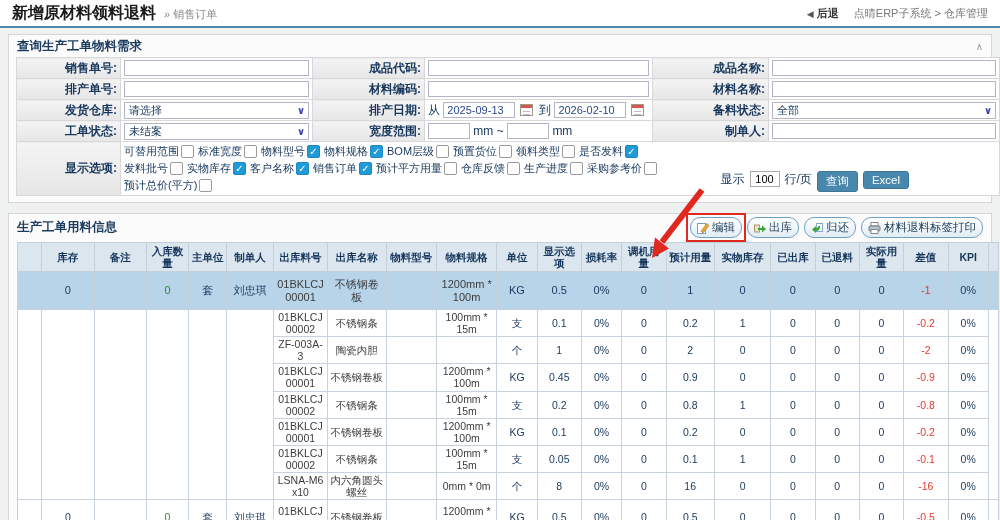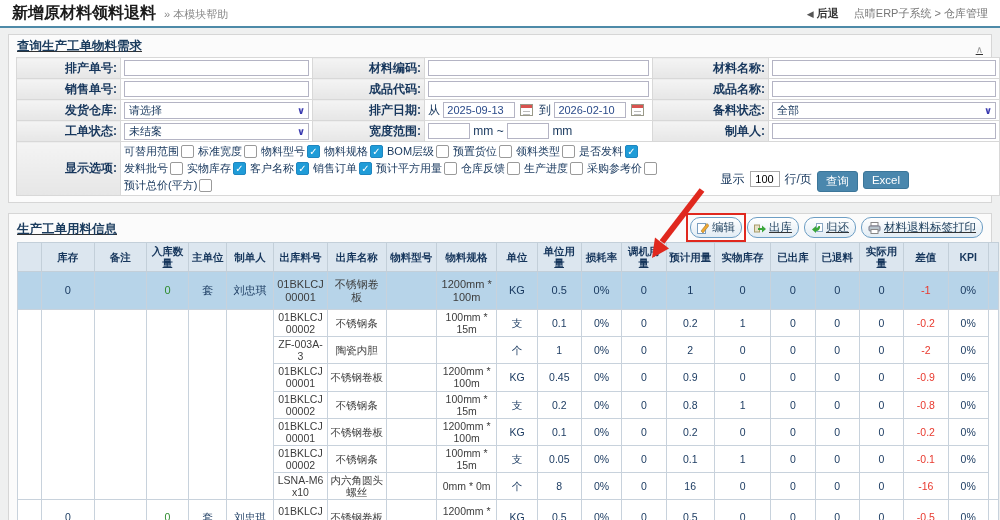--- a/index.html
+++ b/index.html
@@ -13,22 +13,22 @@
   .topbar { background:#fff; height:28px; display:flex; align-items:center;
     justify-content:space-between; padding:0 12px; border-bottom:2px solid #4e8aa8; }
   .topbar-left { display:flex; align-items:baseline; gap:8px; }
   .page-title { font-size:16px; font-weight:bold; color:#1a1a1a; }
   .help-link { font-size:11px; color:#8a8a8a; }
   .topbar-right { display:flex; align-items:center; gap:15px; font-size:11px; color:#777; }
   .back-btn { color:#333; font-weight:bold; }
   .back-btn .tri { color:#555; font-size:9px; }
   
   .panel { margin:6px 8px 0; background:#fbfbfb; border:1px solid #d6d6d6; }
-  .panel-title-row { display:flex; justify-content:space-between; align-items:flex-end;
-    padding:3px 8px 2px;text-decoration:underline; }
+  .panel-title-row { display:flex; justify-content:space-between; align-items:center;
+    padding:3px 8px 2px; }
   .panel-title { font-size:12.5px; font-weight:bold; color:#1b3c5e; }
   .collapse-icon { color:#999; font-size:10px; cursor:pointer; }
   
   table.form { border-collapse:collapse; width:984px; margin:0 7px 6px; background:#fff;
     border:1px solid #c9c9c9; table-layout:fixed; }
   table.form td { border:1px solid #d8d8d8; padding:1px 3px; height:21px; }
   td.flabel { background:linear-gradient(#f4f4f4,#e6e6e6); text-align:right;
     font-weight:bold; color:#16365c; white-space:nowrap; padding-right:6px; }
   .tin { width:100%; height:16px; border:1px solid #b4b4c4; font-size:11px; padding:0 3px;
     font-family:inherit; color:#16365c; }
@@ -82,21 +82,21 @@
   
   .overlay { position:absolute; left:0; top:0; pointer-events:none; z-index:50; }
   .icon-svg { display:inline-block; vertical-align:-2px; }
 </style>
 </head>
 <body>
 
 <div class="topbar">
   <div class="topbar-left">
     <span class="page-title">新增原材料领料退料</span>
-    <span class="help-link">» 本模块帮助</span>
+    <span class="help-link">» 销售订单</span>
   </div>
   <div class="topbar-right">
     <span class="back-btn"><span class="tri">◀</span> <span>后退</span></span>
     <span>点晴ERP子系统 &gt; 仓库管理</span>
   </div>
 </div>
 
 <div class="panel">
   <div class="panel-title-row">
     <span class="panel-title">查询生产工单物料需求</span>
@@ -106,33 +106,33 @@
     <colgroup>
         <col style="width:104px">
         <col style="width:192px">
         <col style="width:112px">
         <col style="width:228px">
         <col style="width:116px">
         <col>
       </colgroup>
     <tbody>
         <tr>
-      <td class="flabel">排产单号:</td>
-      <td><input class="tin" style=""></td>
-      <td class="flabel">材料编码:</td>
-      <td><input class="tin" style=""></td>
-      <td class="flabel">材料名称:</td>
+      <td class="flabel">销售单号:</td>
+      <td><input class="tin" style=""></td>
+      <td class="flabel">成品代码:</td>
+      <td><input class="tin" style=""></td>
+      <td class="flabel">成品名称:</td>
       <td><input class="tin" style=""></td>
     </tr>
     <tr>
-      <td class="flabel">销售单号:</td>
-      <td><input class="tin" style=""></td>
-      <td class="flabel">成品代码:</td>
-      <td><input class="tin" style=""></td>
-      <td class="flabel">成品名称:</td>
+      <td class="flabel">排产单号:</td>
+      <td><input class="tin" style=""></td>
+      <td class="flabel">材料编码:</td>
+      <td><input class="tin" style=""></td>
+      <td class="flabel">材料名称:</td>
       <td><input class="tin" style=""></td>
     </tr>
     <tr>
       <td class="flabel">发货仓库:</td>
       <td>
             <div class="sel"><span>请选择</span><span class="arr">∨</span></div>
           </td>
       <td class="flabel">排产日期:</td>
       <td class="datecell">
         <span>从</span>
@@ -317,21 +317,21 @@
           <th>库存</th>
           <th>备注</th>
           <th>入库数量</th>
           <th>主单位</th>
           <th>制单人</th>
           <th>出库料号</th>
           <th>出库名称</th>
           <th>物料型号</th>
           <th>物料规格</th>
           <th>单位</th>
-          <th>单位用量</th>
+          <th>显示选项</th>
           <th>损耗率</th>
           <th>调机用量</th>
           <th>预计用量</th>
           <th>实物库存</th>
           <th>已出库</th>
           <th>已退料</th>
           <th>实际用量</th>
           <th>差值</th>
           <th>KPI</th>
           <th></th>

